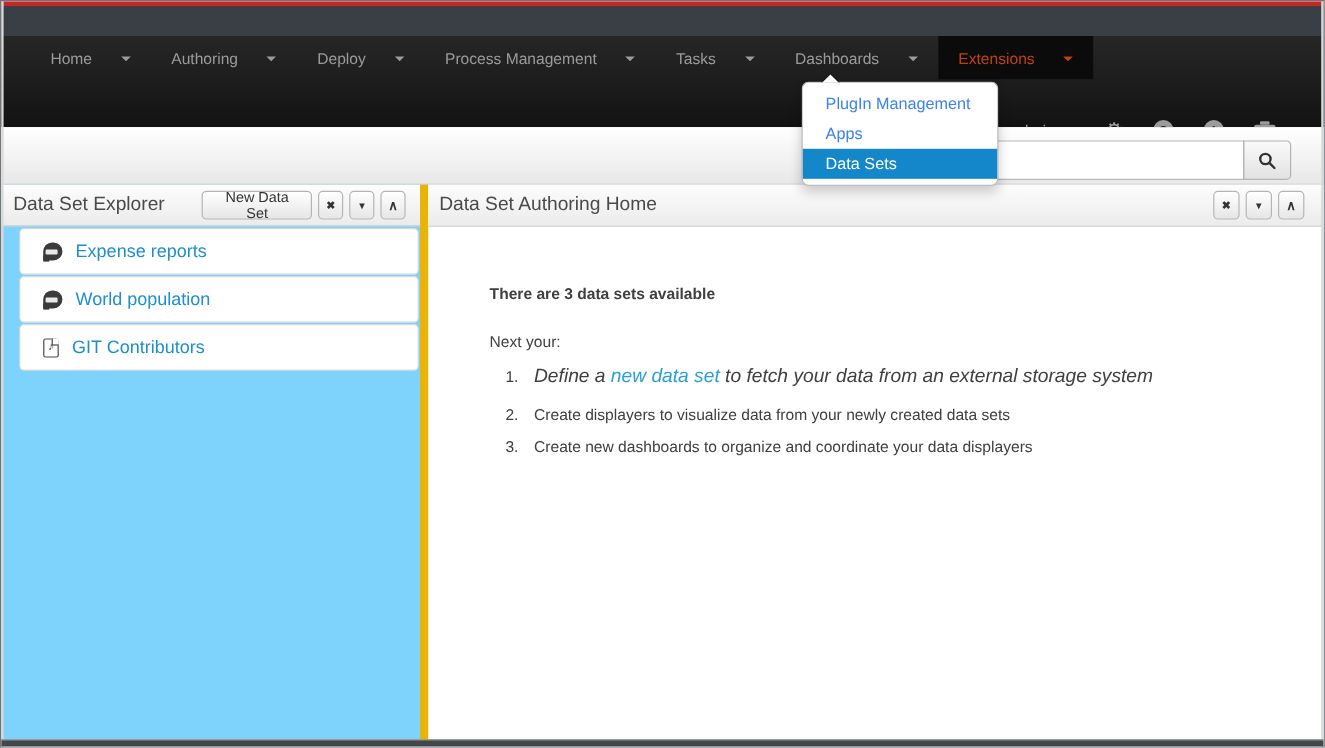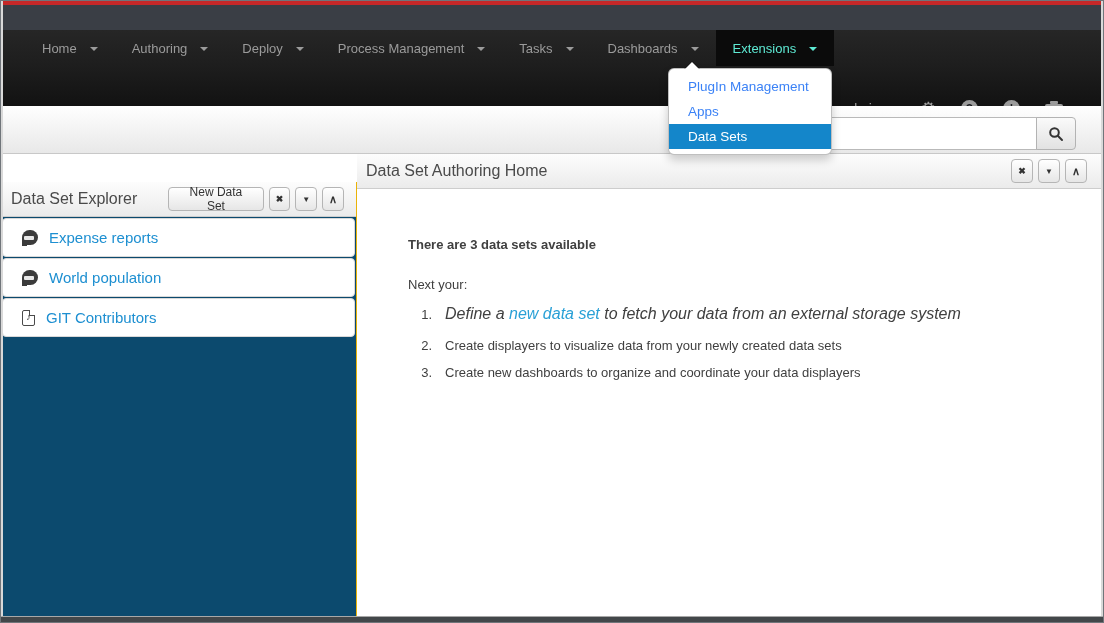--- a/index.html
+++ b/index.html
@@ -13,23 +13,23 @@
 
   .top-stripe { position:absolute; top:0; left:0; right:0; height:4px; background:#c62828; }
 
   .titlebar { position:absolute; top:4px; left:0; right:0; height:25px; background:#3a3e45;
               display:flex; align-items:center; }
   .titlebar .title { color:#fff; font-size:15px; font-weight:bold; padding-left:26px; letter-spacing:.3px;margin-top:40px; }
 
   .navbar { position:absolute; top:29px; left:0; right:0; height:76px;
             background:linear-gradient(#262626 0%, #1e1e1e 45%, #121212 100%); }
   .nav-items { display:flex; height:36px; padding-left:24px; }
-  .nav-item { display:flex; align-items:center; gap:13px; padding:0 17px; font-size:13px;
+  .nav-item { display:flex; align-items:center; gap:24px; padding:0 17px; font-size:13px;
               color:#9b9b9b; cursor:pointer; white-space:nowrap; }
-  .nav-item.active { background:#0b0b0b; color:#5eead4; }
+  .nav-item.active { background:#0b0b0b; color:#c2410c; }
   .caret { width:0; height:0; border-left:4px solid transparent; border-right:4px solid transparent;
            border-top:4px solid currentColor; margin-top:2px; }
 
   .nav-utility { position:absolute; right:40px; top:70px; display:flex; align-items:center; gap:25px; }
   .user-menu { display:flex; align-items:center; gap:8px; color:#9b9b9b; font-size:14px; cursor:pointer; }
   .icon-gear { font-size:17px; color:#9b9b9b; line-height:1; cursor:pointer; }
   .icon-circle { width:17px; height:17px; border-radius:50%; background:#9b9b9b; color:#16181c;
                  font-size:12px; font-weight:bold; display:flex; align-items:center; justify-content:center;
                  line-height:1; cursor:pointer; }
   .icon-info-glyph { font-family:"Liberation Serif", serif; }
@@ -42,39 +42,39 @@
   .graybar { position:absolute; top:105px; left:0; right:0; height:48px;
              background:linear-gradient(#ffffff, #e8e8e8); border-bottom:1px solid #c8c8c8; }
   .search-group { position:absolute; top:11px; right:27px; display:flex; height:33px; }
   .search-input { width:337px; height:33px; border:1px solid #b9b9b9; border-radius:4px 0 0 4px;
                   padding:0 10px; font-size:13px; outline:none; background:#fff; }
   .search-btn { width:40px; height:33px; border:1px solid #b3b3b3; margin-left:-1px;
                 border-radius:0 4px 4px 0; background:linear-gradient(#fafafa, #e2e2e2);
                 display:flex; align-items:center; justify-content:center; cursor:pointer; }
 
   .panels { position:absolute; top:153px; left:0; right:0; bottom:6px; display:flex; }
-  .left-panel { width:356px; border-right:1px solid #eab308; background:#0c4a6e; display:flex; flex-direction:column;margin-top:28px; }
+  .left-panel { width:356px; border-right:7px solid #eab308; background:#7dd3fc; display:flex; flex-direction:column; }
   .main-panel { flex:1; background:#fff; }
 
   .panel-header { height:35px; background:linear-gradient(#fdfdfd, #ebebeb);
                   border-bottom:1px solid #cdcdcd; display:flex; align-items:center; flex:none; }
   .left-panel .panel-header { padding:0 12px 0 10px; }
   .main-panel .panel-header { padding:0 16px 0 9px; }
   .panel-title { font-size:16px; color:#4a4a4a; white-space:nowrap; }
   .spacer { flex:1; }
   .btn-sm { height:24px; border:1px solid #b5b5b5; border-radius:4px;
             background:linear-gradient(#ffffff, #e6e6e6); color:#333;
             display:flex; align-items:center; justify-content:center; cursor:pointer; }
   .new-ds-btn { margin-left:31px; padding:0 10px; font-size:12px; }
   .ctrl-btn { width:22px; margin-left:5px; }
   .ctrl-x { font-size:9px; font-weight:bold; }
   .ctrl-caret { font-size:8px; }
   .ctrl-up { font-size:11px; font-weight:bold; }
 
-  .ds-list { padding:1px 1px 0 1px; }
+  .ds-list { padding:1px 1px 0 15px; }
   .ds-item { display:flex; align-items:center; gap:11px; height:39px; border:1px solid #d9d9d9;
              border-radius:4px; background:#fff; margin-bottom:1px; padding-left:19px; cursor:pointer; }
   .ds-link { font-size:15px; color:#1d8fd1; text-decoration:none; }
 
   .icon-csv { position:relative; width:16px; height:15px; background:#3b3b3b;
               border-radius:8px 8px 8px 1px; flex:none; }
   .icon-csv::before { content:""; position:absolute; left:2px; top:6px; width:10px; height:4px;
                       background:#e8e8e8; border-radius:1px; }
   .icon-csv::after { content:""; position:absolute; left:0; bottom:-1px; width:5px; height:5px;
                      background:#3b3b3b; }

